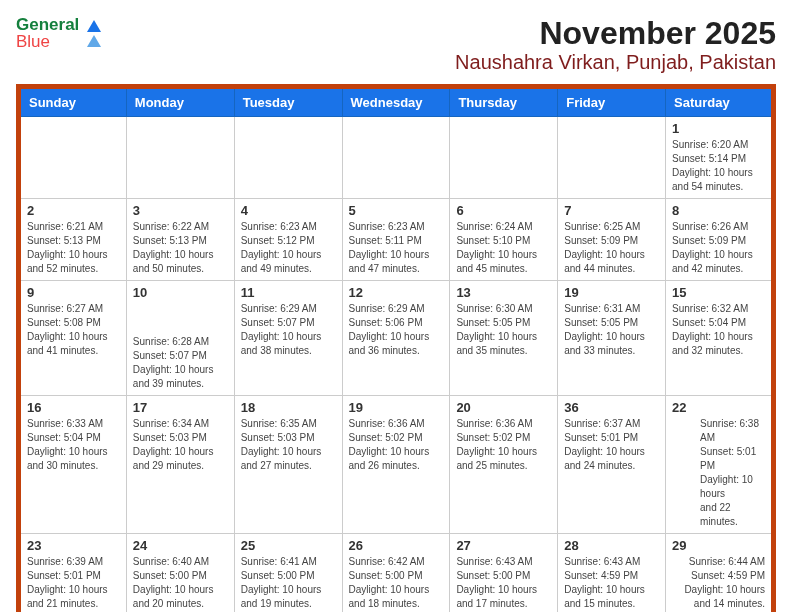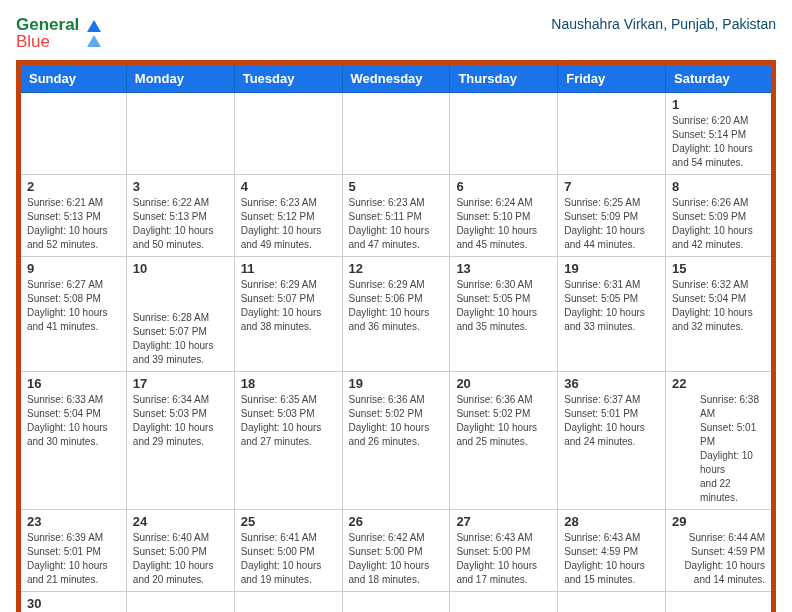--- a/index.html
+++ b/index.html
@@ -24,22 +24,22 @@
     .title-area {
       text-align: right;
     }
     .month-title {
       font-size: 32px;
       font-weight: bold;
       color: #222;
       line-height: 1.1;
     }
     .subtitle {
-      font-size: 14px;
-      color: #0c4a6e;
+      font-size: 20px;
+      color: #7f1d1d;
     }
     .calendar {
       width: 100%;
       border-collapse: collapse;
       border: 5px solid #c2410c;
     }
     .calendar th {
       background-color: #1a73e8;
       color: #fff;
       text-align: left;
@@ -89,20 +89,21 @@
           <div class="logo-line2">Blue</div>
         </div>
         <div style="display:flex; flex-direction:column; gap:3px; margin-left:2px;">
           <div style="width:0;height:0;border-left:7px solid transparent;border-right:7px solid transparent;border-bottom:12px solid #1a73e8;"></div>
           <div style="width:0;height:0;border-left:7px solid transparent;border-right:7px solid transparent;border-bottom:12px solid #60a8e8;"></div>
         </div>
       </div>
     </div>
   </div>
   <div class="title-area">
+    <div class="month-title">November 2025</div>
     <div class="subtitle">Naushahra Virkan, Punjab, Pakistan</div>
   </div>
 </div>
 
 <table class="calendar">
   <thead>
     <tr>
     <th>Sunday</th>
         <th>Monday</th>
         <th>Tuesday</th>

